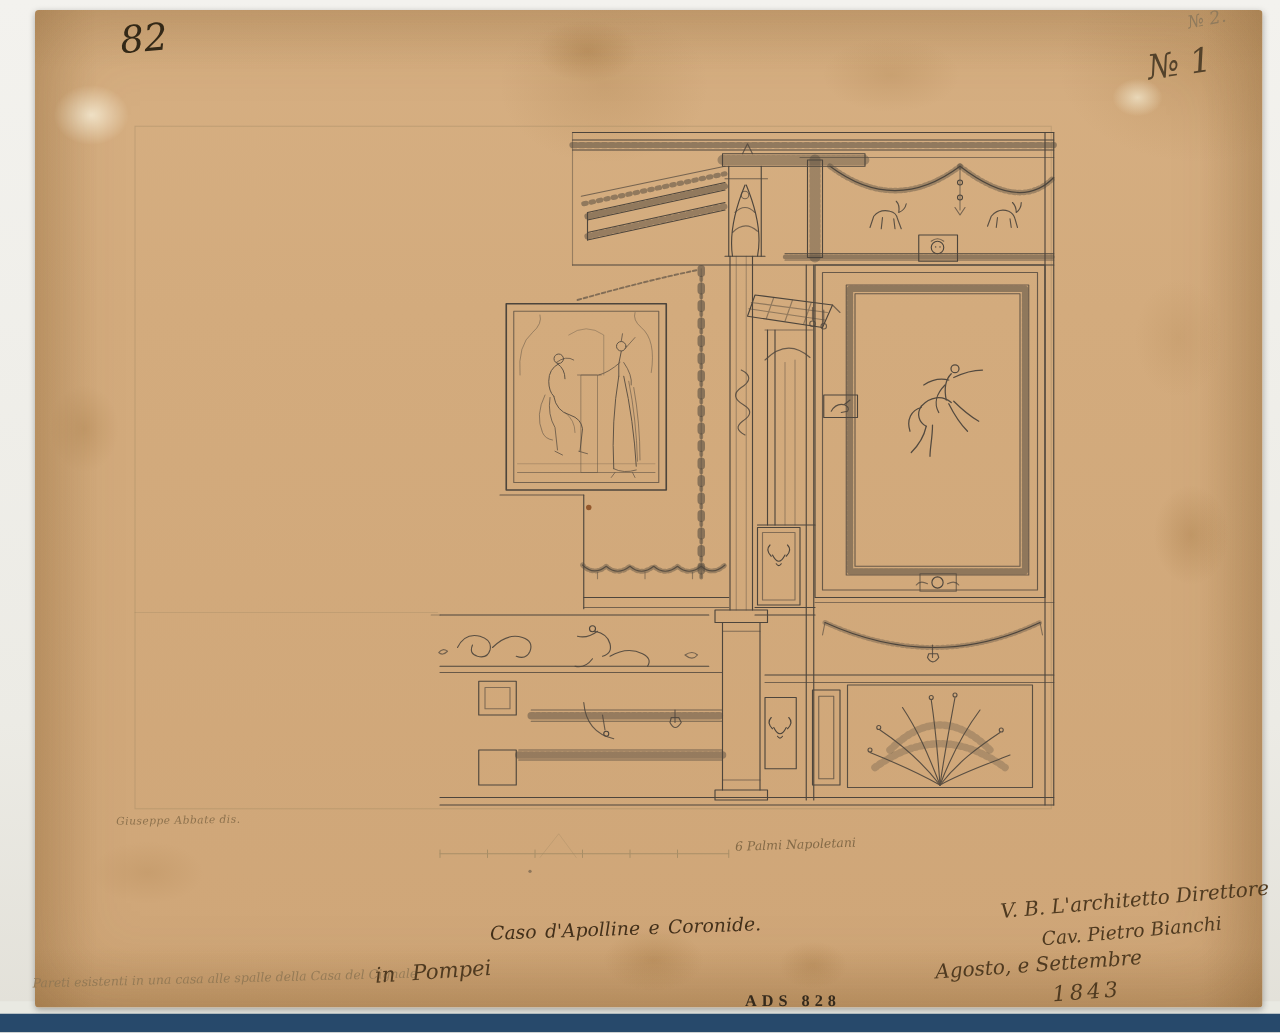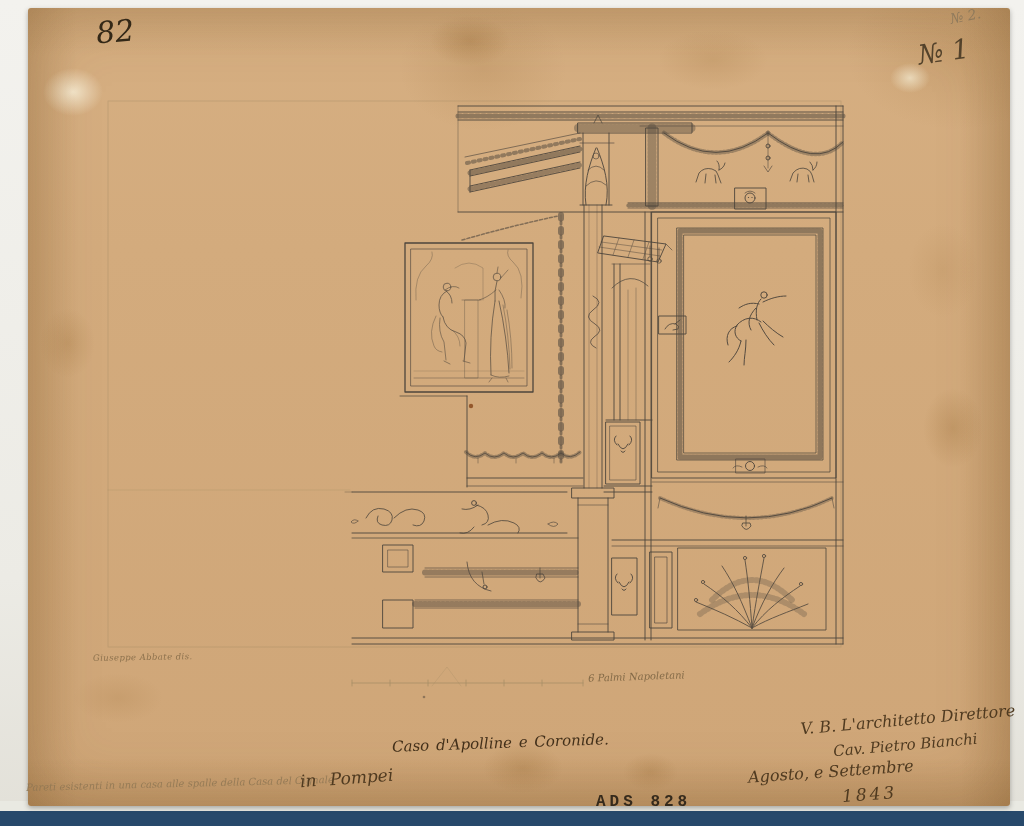--- a/index.html
+++ b/index.html
@@ -45,22 +45,22 @@
   .hw-no1{left:918px;top:36px;font-size:27px;color:#53422b;transform:rotate(-8deg);}
   .hw-sig{left:93px;top:652px;font-size:8.5px;color:#77603f;opacity:.75;transform:rotate(-1deg);letter-spacing:.4px;}
   .hw-scale{left:588px;top:671px;font-size:10px;color:#77603f;opacity:.85;transform:rotate(-2deg);}
   .hw-caption{left:392px;top:734px;font-size:15px;color:#43301a;transform:rotate(-2deg);word-spacing:2px;}
   .hw-r1{left:800px;top:710px;font-size:16px;color:#4f3a20;transform:rotate(-5deg);}
   .hw-r2{left:833px;top:736px;font-size:15px;color:#4f3a20;transform:rotate(-5deg);}
   .hw-r3{left:748px;top:762px;font-size:16px;color:#4f3a20;transform:rotate(-4deg);}
   .hw-r4{left:842px;top:784px;font-size:17px;color:#4f3a20;transform:rotate(-4deg);letter-spacing:3px;}
   .hw-bl{left:26px;top:778px;font-size:10px;color:#8e7653;opacity:.85;transform:rotate(-1.5deg);}
   .hw-blp{left:300px;top:768px;font-size:17px;color:#4f3a20;transform:rotate(-4deg);word-spacing:8px;}
-  .stamp{position:absolute;left:596px;top:793px;font-family:Liberation Mono, monospace;
-         font-weight:bold;font-size:16px;letter-spacing:4px;color:var(--stamp,#352a1c);text-align:center;}
+  .stamp{position:absolute;left:596px;top:793px;font-family:Liberation Serif, serif;
+         font-weight:bold;font-size:13px;letter-spacing:4px;color:var(--stamp,#352a1c);text-align:center;}
 </style>
 </head>
 <body>
 
 <div class="scan">
   <div class="backing-white"></div>
   <div class="backing-blue"></div>
 
   <div class="paper">
     <div class="stain s1"></div>

